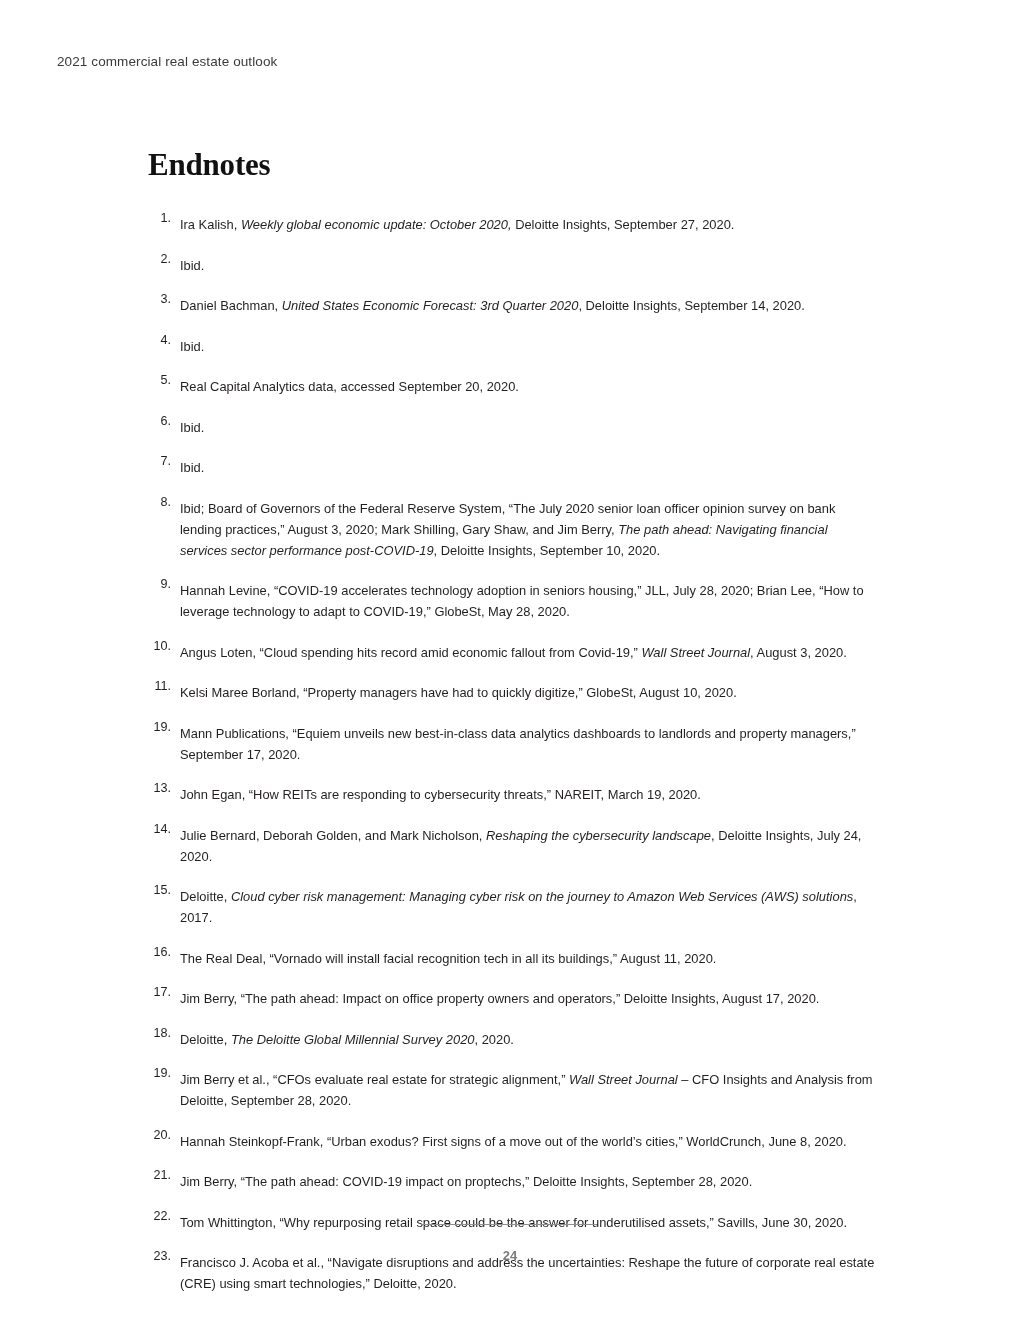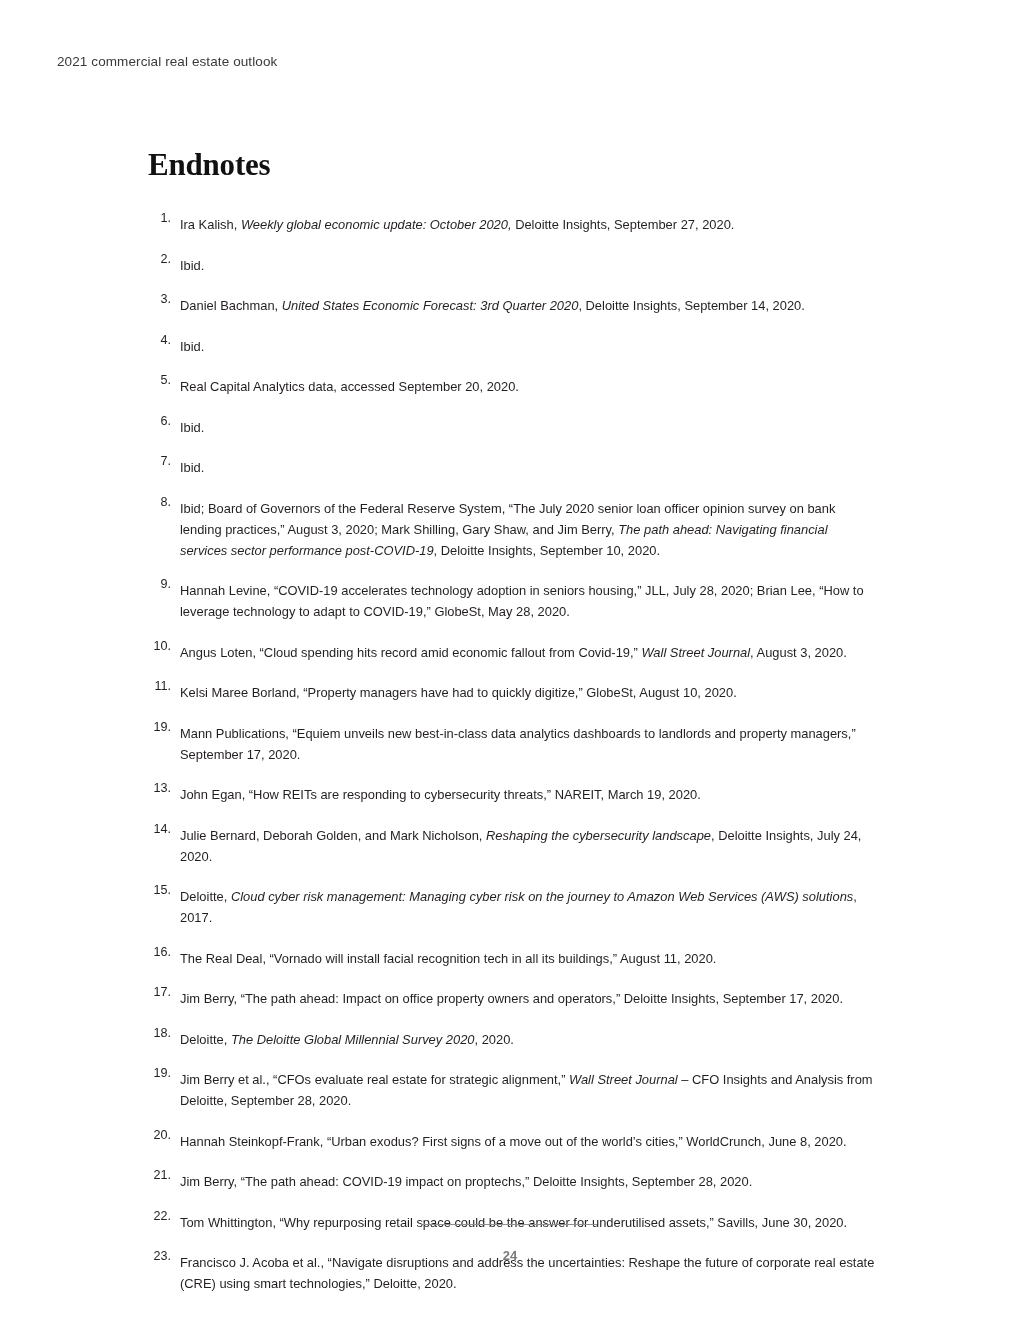--- a/index.html
+++ b/index.html
@@ -159,21 +159,21 @@
       <div class="note">
         <div class="note-num">15.</div>
         <div class="note-text">Deloitte, <i>Cloud cyber risk management: Managing cyber risk on the journey to Amazon Web Services (AWS) solutions</i>, 2017.</div>
       </div>
       <div class="note">
         <div class="note-num">16.</div>
         <div class="note-text">The Real Deal, “Vornado will install facial recognition tech in all its buildings,” August 11, 2020.</div>
       </div>
       <div class="note">
         <div class="note-num">17.</div>
-        <div class="note-text">Jim Berry, “The path ahead: Impact on office property owners and operators,” Deloitte Insights, September 17, 2020.</div>
+        <div class="note-text">Jim Berry, “The path ahead: Impact on office property owners and operators,” Deloitte Insights, August 17, 2020.</div>
       </div>
       <div class="note">
         <div class="note-num">18.</div>
         <div class="note-text">Deloitte, <i>The Deloitte Global Millennial Survey 2020</i>, 2020.</div>
       </div>
       <div class="note">
         <div class="note-num">19.</div>
         <div class="note-text">Jim Berry et al., “CFOs evaluate real estate for strategic alignment,” <i>Wall Street Journal</i> – CFO Insights and Analysis from Deloitte, September 28, 2020.</div>
       </div>
       <div class="note">

